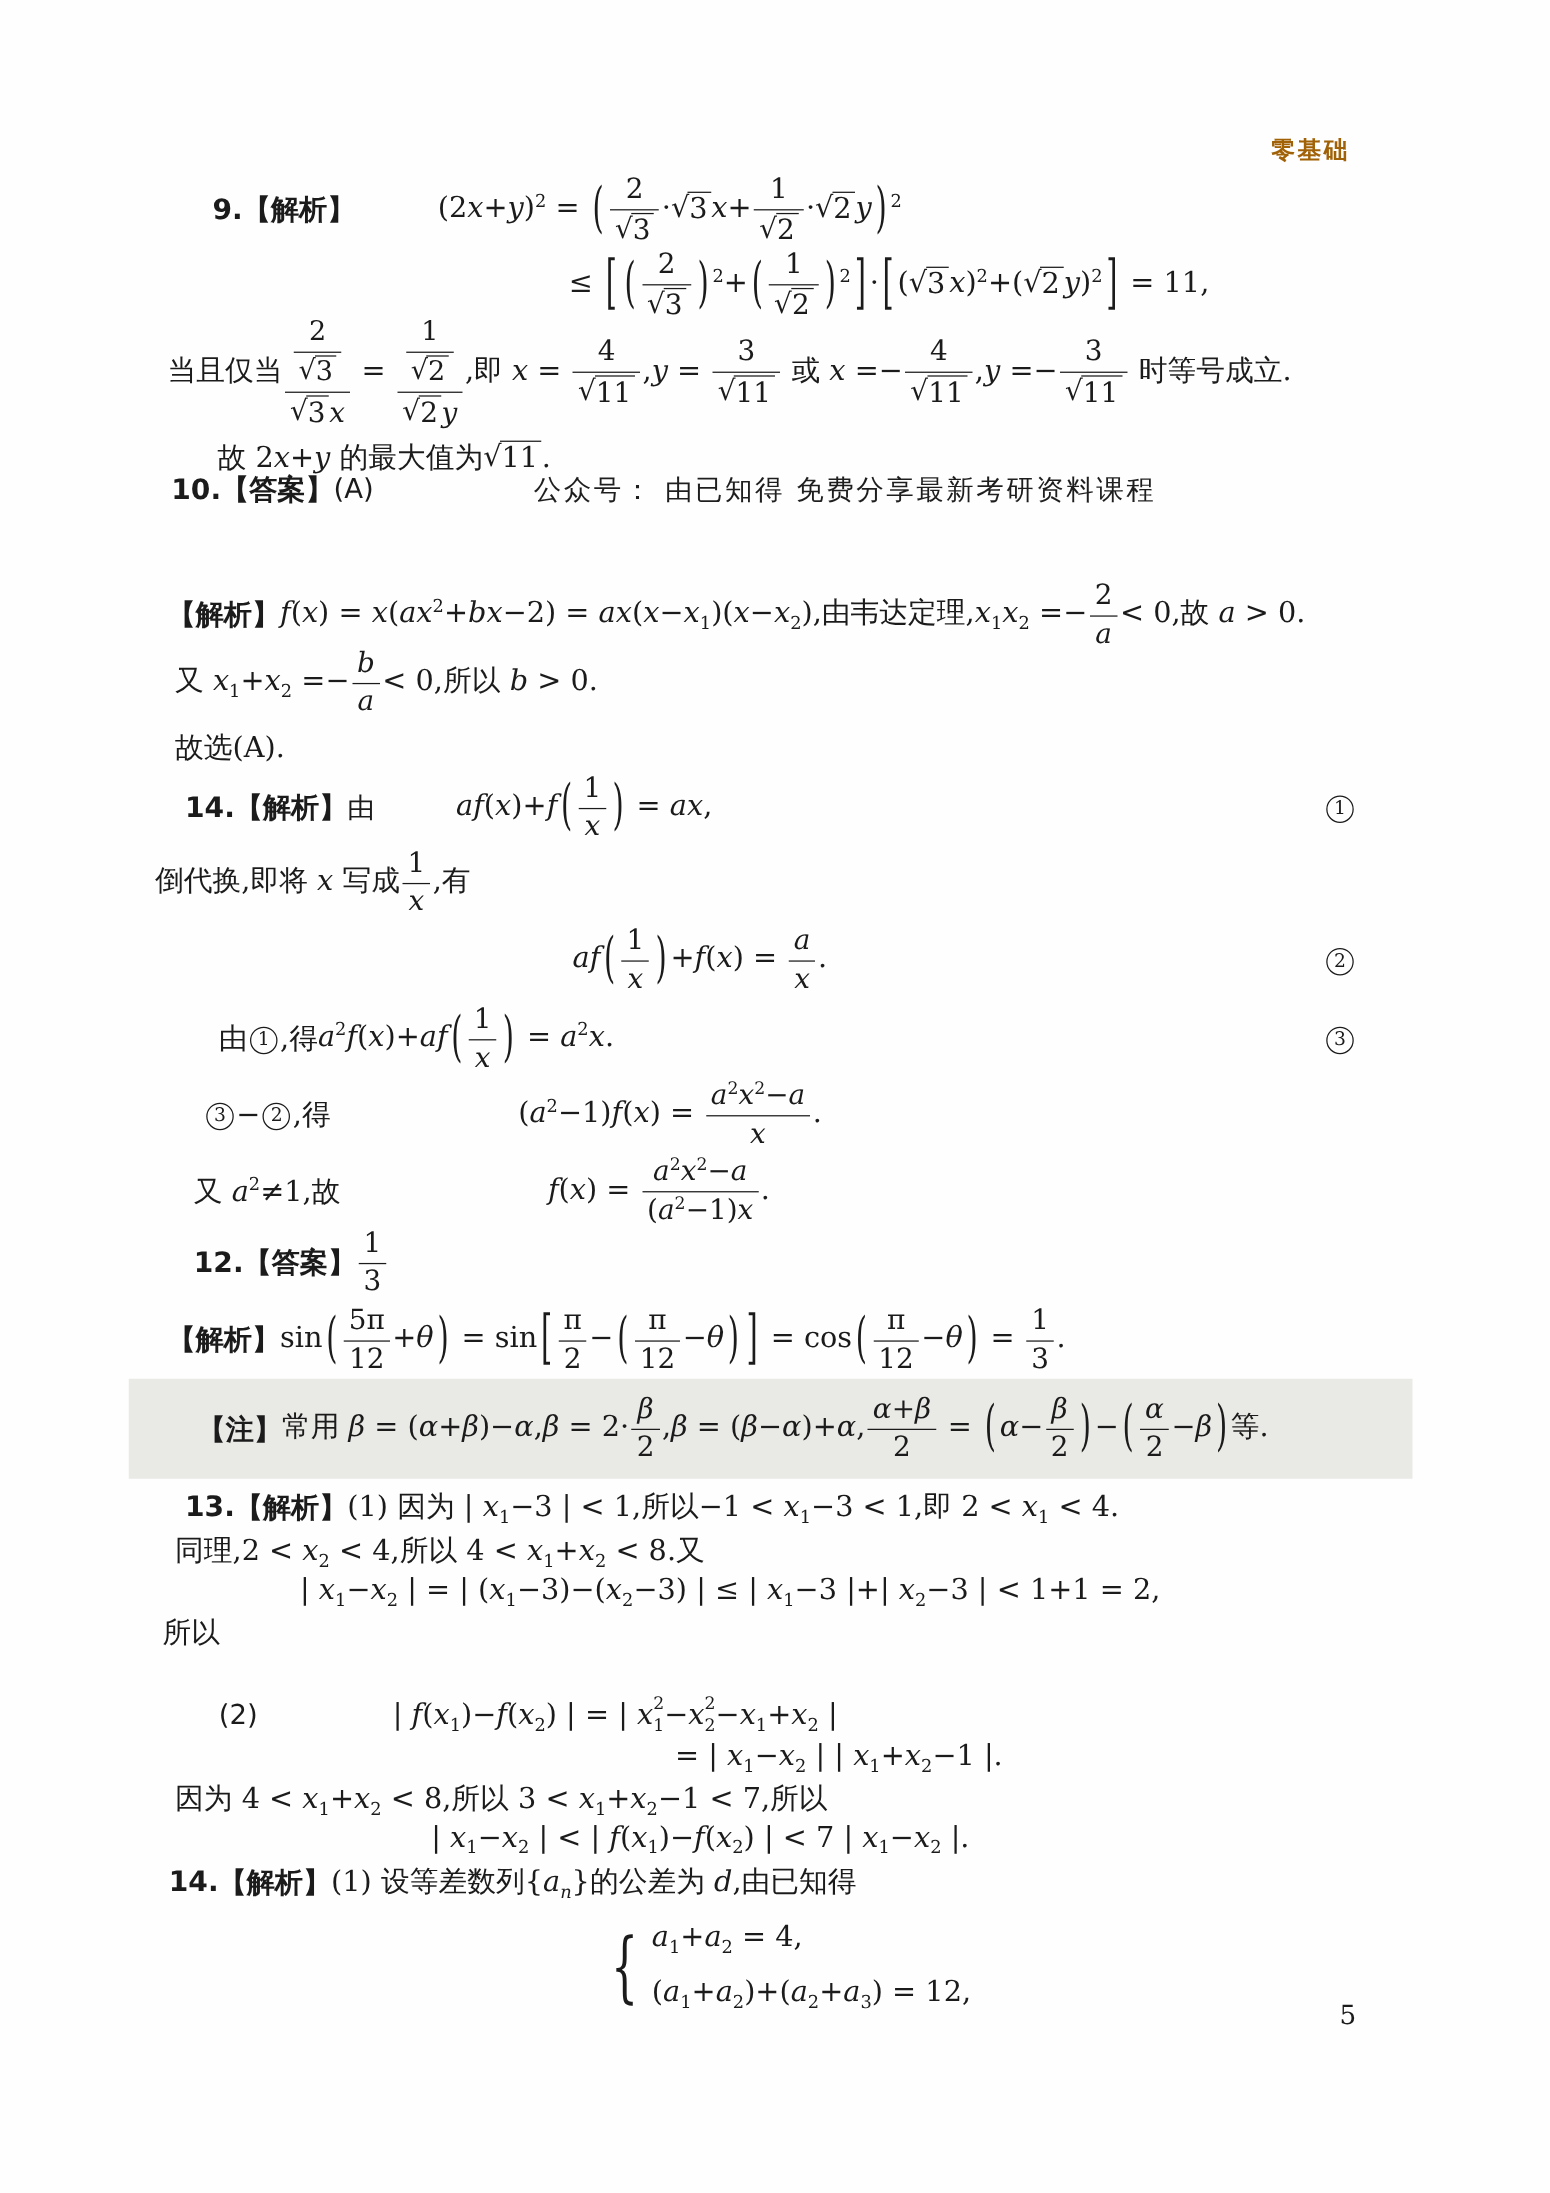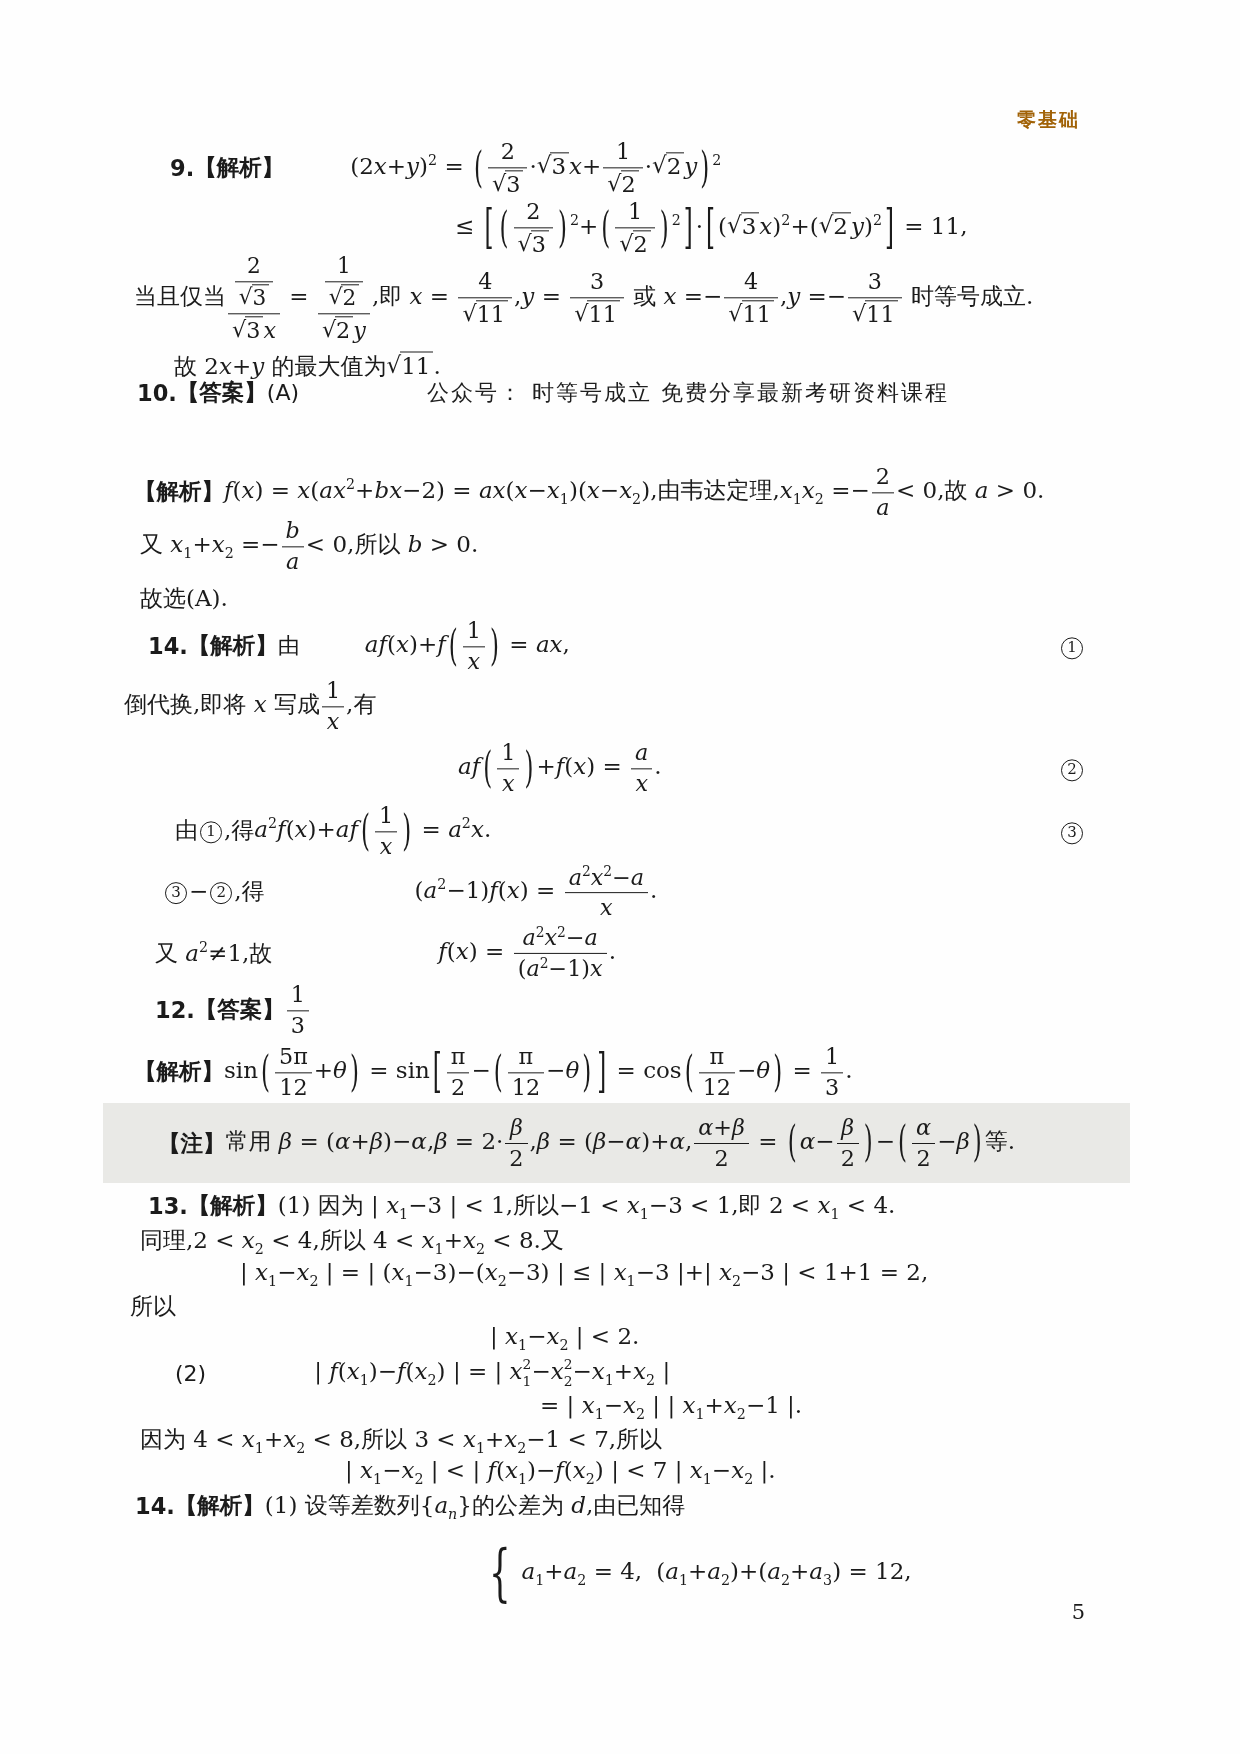--- a/index.html
+++ b/index.html
@@ -30,21 +30,21 @@
   .mo{display:inline-block;width:20px;height:20px;border:1.4px solid currentColor;border-radius:50%;
       text-align:center;line-height:19px;font-size:15px;font-style:normal;margin:0 2px;vertical-align:2px;}
   .marker{position:absolute;right:45px;top:50%;transform:translateY(-50%);}
   .eq{display:inline-block;}
   
   .note{position:absolute;left:103px;top:1103px;width:1027px;height:80px;background:#e9e9e6;
         display:flex;align-items:center;padding-left:55px;box-sizing:border-box;white-space:nowrap;}
   
   .cases{display:flex;align-items:center;}
   .cbrace{font-size:62px;font-weight:300;transform:scaleX(0.55);line-height:1;font-family:"DejaVu Serif",serif;margin-right:2px;}
-  .clines{display:flex;flex-direction:row;gap:14px;}
+  .clines{display:flex;flex-direction:column;gap:14px;}
 </style>
 </head>
 <body>
 
 <div class="page">
 
   <div class="hdr">零基础</div>
 
   <div class="row" style="top:168px;padding-left:66px">
     <span class="lbl">9.</span>
@@ -58,21 +58,21 @@
     <span class="m">当且仅当<span class="mf"><span class="mfn"><span class="mf"><span class="mfn">2</span><span class="mfd"><span class="msq"><span class="msqr">√</span><span class="msqi">3</span></span></span></span></span><span class="mfd"><span class="msq"><span class="msqr">√</span><span class="msqi">3</span></span><i>x</i></span></span> = <span class="mf"><span class="mfn"><span class="mf"><span class="mfn">1</span><span class="mfd"><span class="msq"><span class="msqr">√</span><span class="msqi">2</span></span></span></span></span><span class="mfd"><span class="msq"><span class="msqr">√</span><span class="msqi">2</span></span><i>y</i></span></span>,即 <i>x</i> = <span class="mf"><span class="mfn">4</span><span class="mfd"><span class="msq"><span class="msqr">√</span><span class="msqi">11</span></span></span></span>,<i>y</i> = <span class="mf"><span class="mfn">3</span><span class="mfd"><span class="msq"><span class="msqr">√</span><span class="msqi">11</span></span></span></span> 或 <i>x</i> =−<span class="mf"><span class="mfn">4</span><span class="mfd"><span class="msq"><span class="msqr">√</span><span class="msqi">11</span></span></span></span>,<i>y</i> =−<span class="mf"><span class="mfn">3</span><span class="mfd"><span class="msq"><span class="msqr">√</span><span class="msqi">11</span></span></span></span> 时等号成立.</span>
   </div>
   <div class="row" style="top:366px;padding-left:70px">
     <span class="m">故 2<i>x</i>+<i>y</i> 的最大值为<span class="msq"><span class="msqr">√</span><span class="msqi">11</span></span>.</span>
   </div>
 
   <div class="row" style="top:392px;padding-left:33px">
     <span class="lbl">10.</span>
       <span class="lbl">【答案】</span>
       <span class="zh">(A)</span>
-    <span class="wm">公众号： 时等号成立  免费分享最新考研资料课程</span>
+    <span class="wm">公众号： 由已知得  免费分享最新考研资料课程</span>
   </div>
   <div class="row" style="top:492px;padding-left:30px">
     <span class="lbl">【解析】</span>
       <span class="m"><i>f</i>(<i>x</i>) = <i>x</i>(<i>a</i><i>x</i><sup>2</sup>+<i>b</i><i>x</i>−2) = <i>a</i><i>x</i>(<i>x</i>−<i>x</i><sub>1</sub>)(<i>x</i>−<i>x</i><sub>2</sub>),由韦达定理,<i>x</i><sub>1</sub><i>x</i><sub>2</sub> =−<span class="mf"><span class="mfn">2</span><span class="mfd"><i>a</i></span></span>&lt; 0,故 <i>a</i> &gt; 0.</span>
   </div>
   <div class="row" style="top:546px;padding-left:36px">
     <span class="m">又 <i>x</i><sub>1</sub>+<i>x</i><sub>2</sub> =−<span class="mf"><span class="mfn"><i>b</i></span><span class="mfd"><i>a</i></span></span>&lt; 0,所以 <i>b</i> &gt; 0.</span>
   </div>
   <div class="row" style="top:598px;padding-left:36px">
     <span class="m">故选(<span class="mrm">A</span>).</span>
@@ -128,23 +128,20 @@
   </div>
   <div class="row" style="top:1241px;padding-left:36px">
     <span class="m">同理,2 &lt; <i>x</i><sub>2</sub> &lt; 4,所以 4 &lt; <i>x</i><sub>1</sub>+<i>x</i><sub>2</sub> &lt; 8.又</span>
   </div>
   <div class="row" style="top:1274px">
     <span class="m eq" style="margin-left:136px">| <i>x</i><sub>1</sub>−<i>x</i><sub>2</sub> | = | (<i>x</i><sub>1</sub>−3)−(<i>x</i><sub>2</sub>−3) | ≤ | <i>x</i><sub>1</sub>−3 |+| <i>x</i><sub>2</sub>−3 | &lt; 1+1 = 2,</span>
   </div>
   <div class="row" style="top:1306px;padding-left:26px">
     <span class="m">所以</span>
   </div>
-  <div class="row" style="top:1338px">
-    <span class="m eq" style="margin-left:386px">| <i>x</i><sub>1</sub>−<i>x</i><sub>2</sub> | &lt; 2.</span>
-  </div>
   <div class="row" style="top:1373px;padding-left:71px">
     <span class="zh">(2)</span>
     <span class="m eq" style="margin-left:108px">| <i>f</i>(<i>x</i><sub>1</sub>)−<i>f</i>(<i>x</i><sub>2</sub>) | = | <i>x</i><span class="msz">
           <span>2</span>
           <span>1</span>
         </span>−<i>x</i><span class="msz">
           <span>2</span>
           <span>2</span>
         </span>−<i>x</i><sub>1</sub>+<i>x</i><sub>2</sub> |</span>
   </div>

